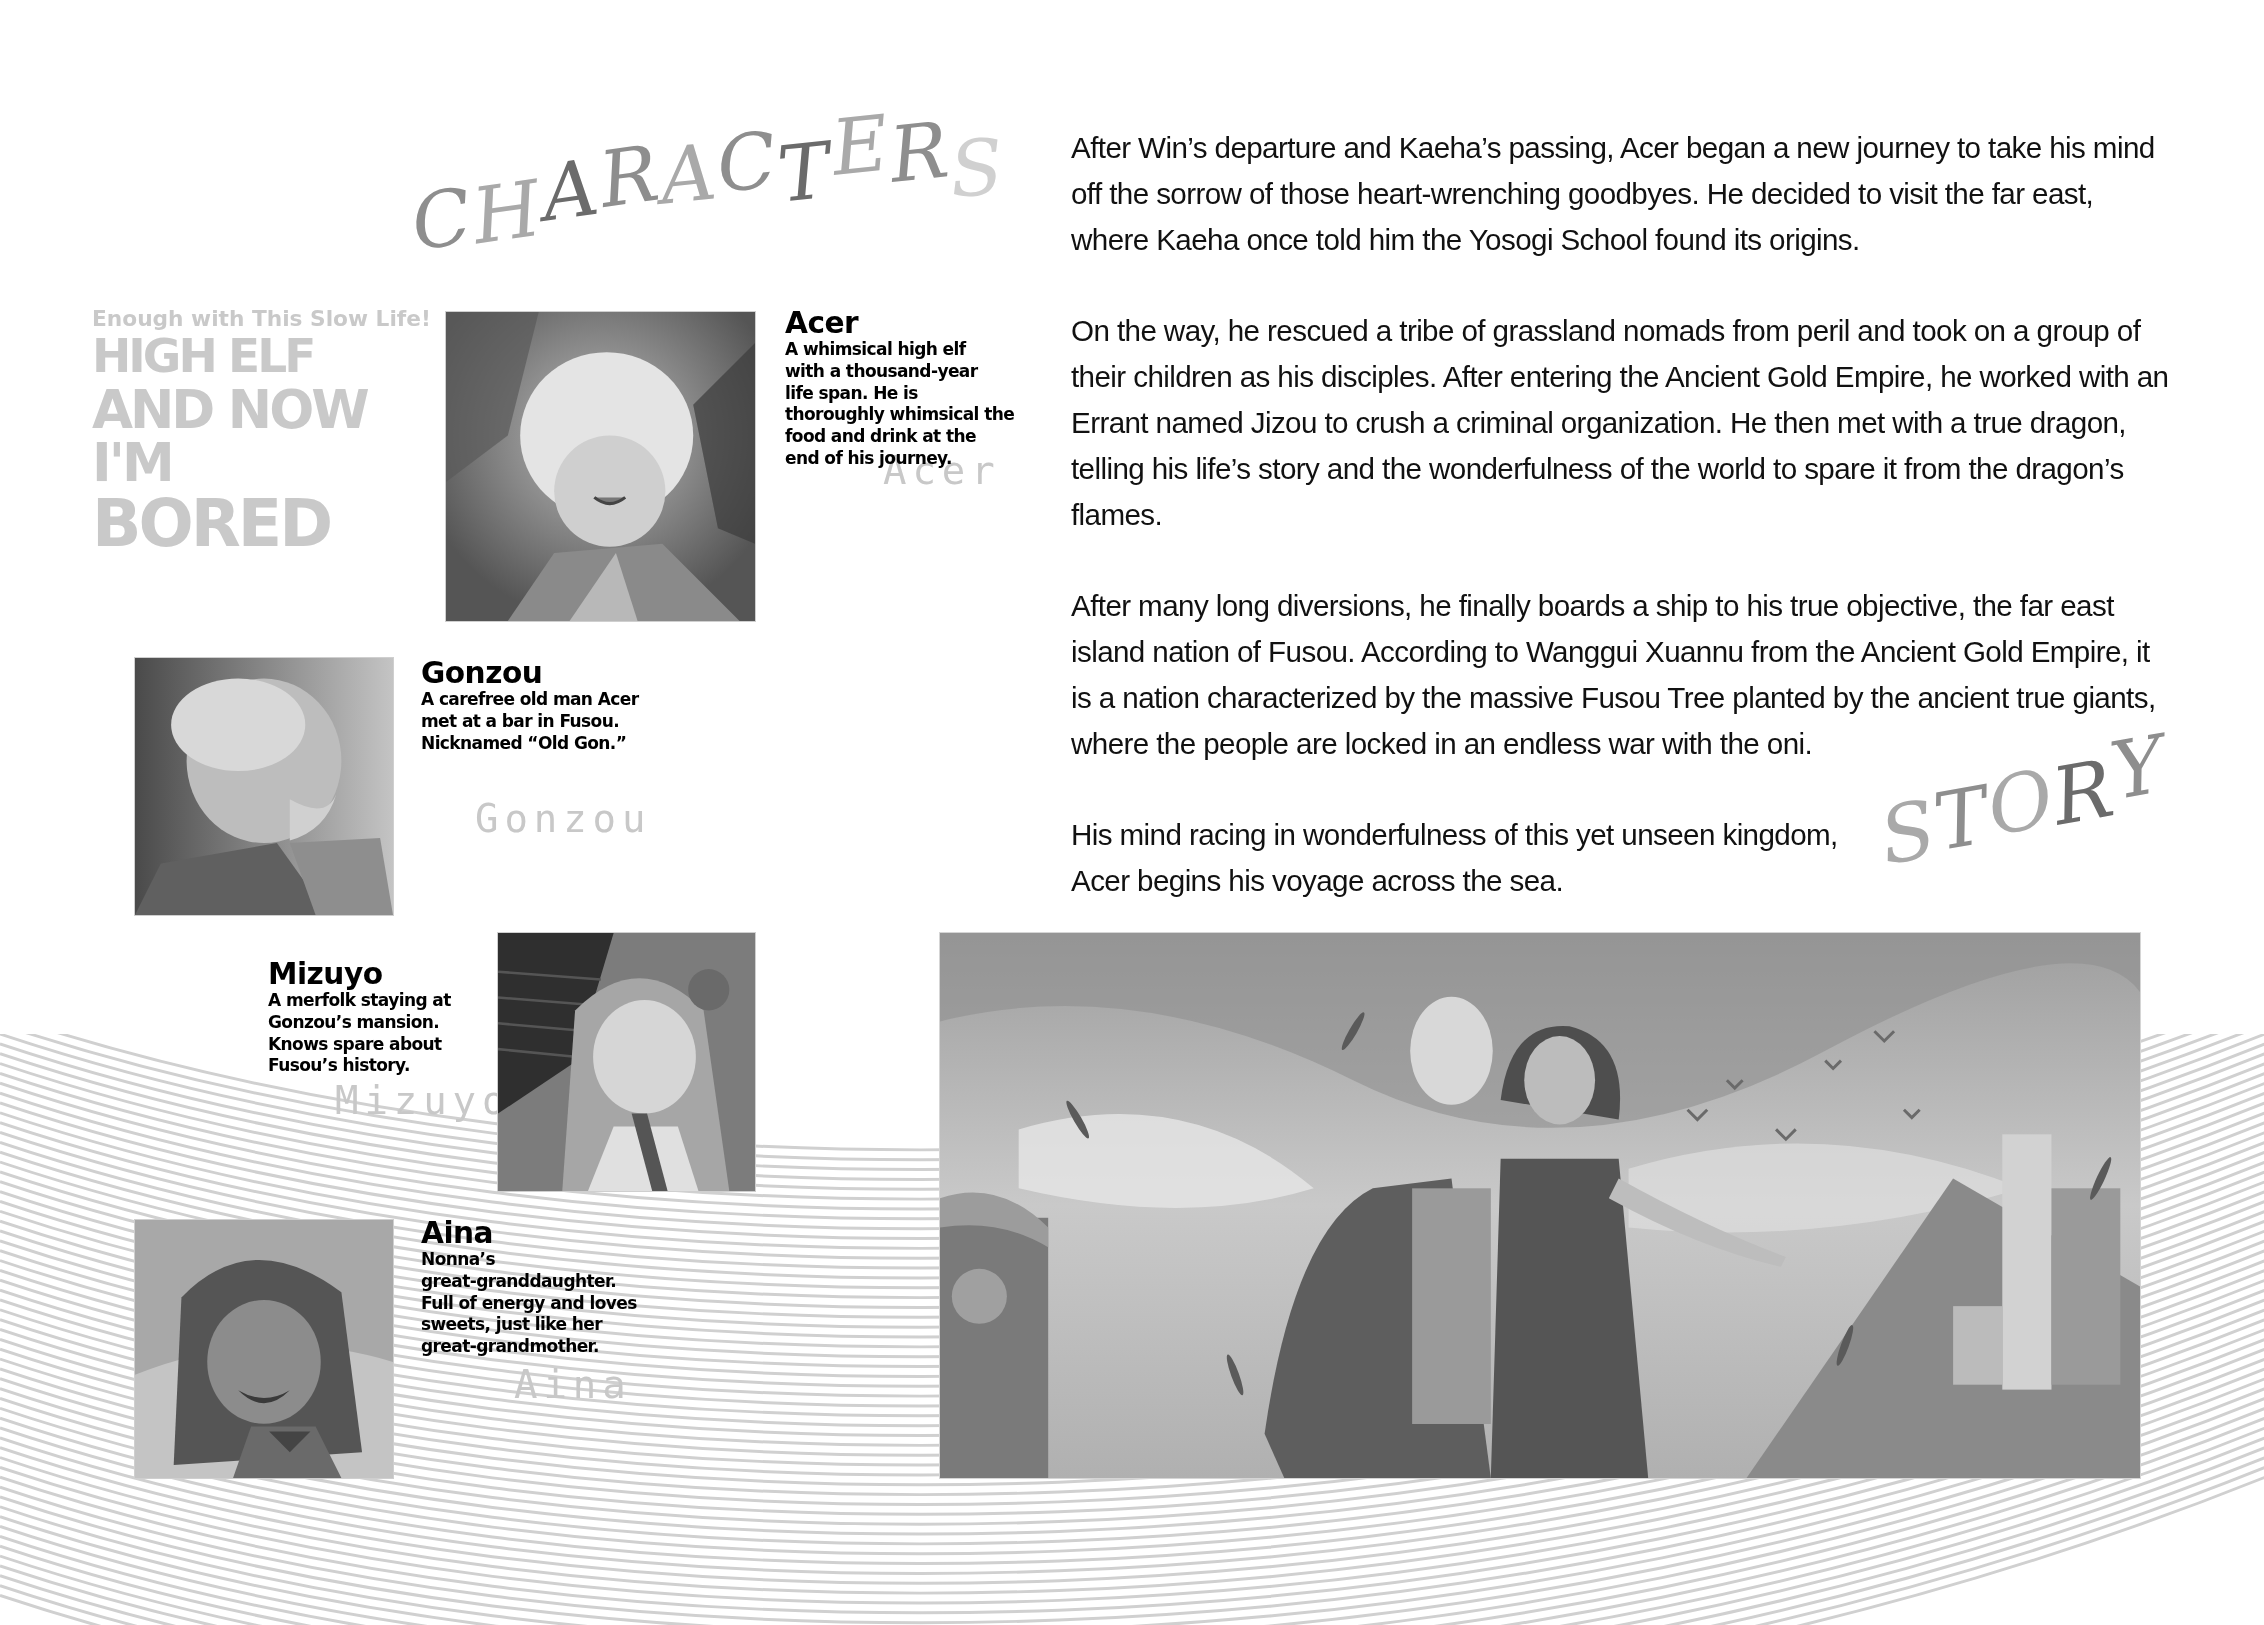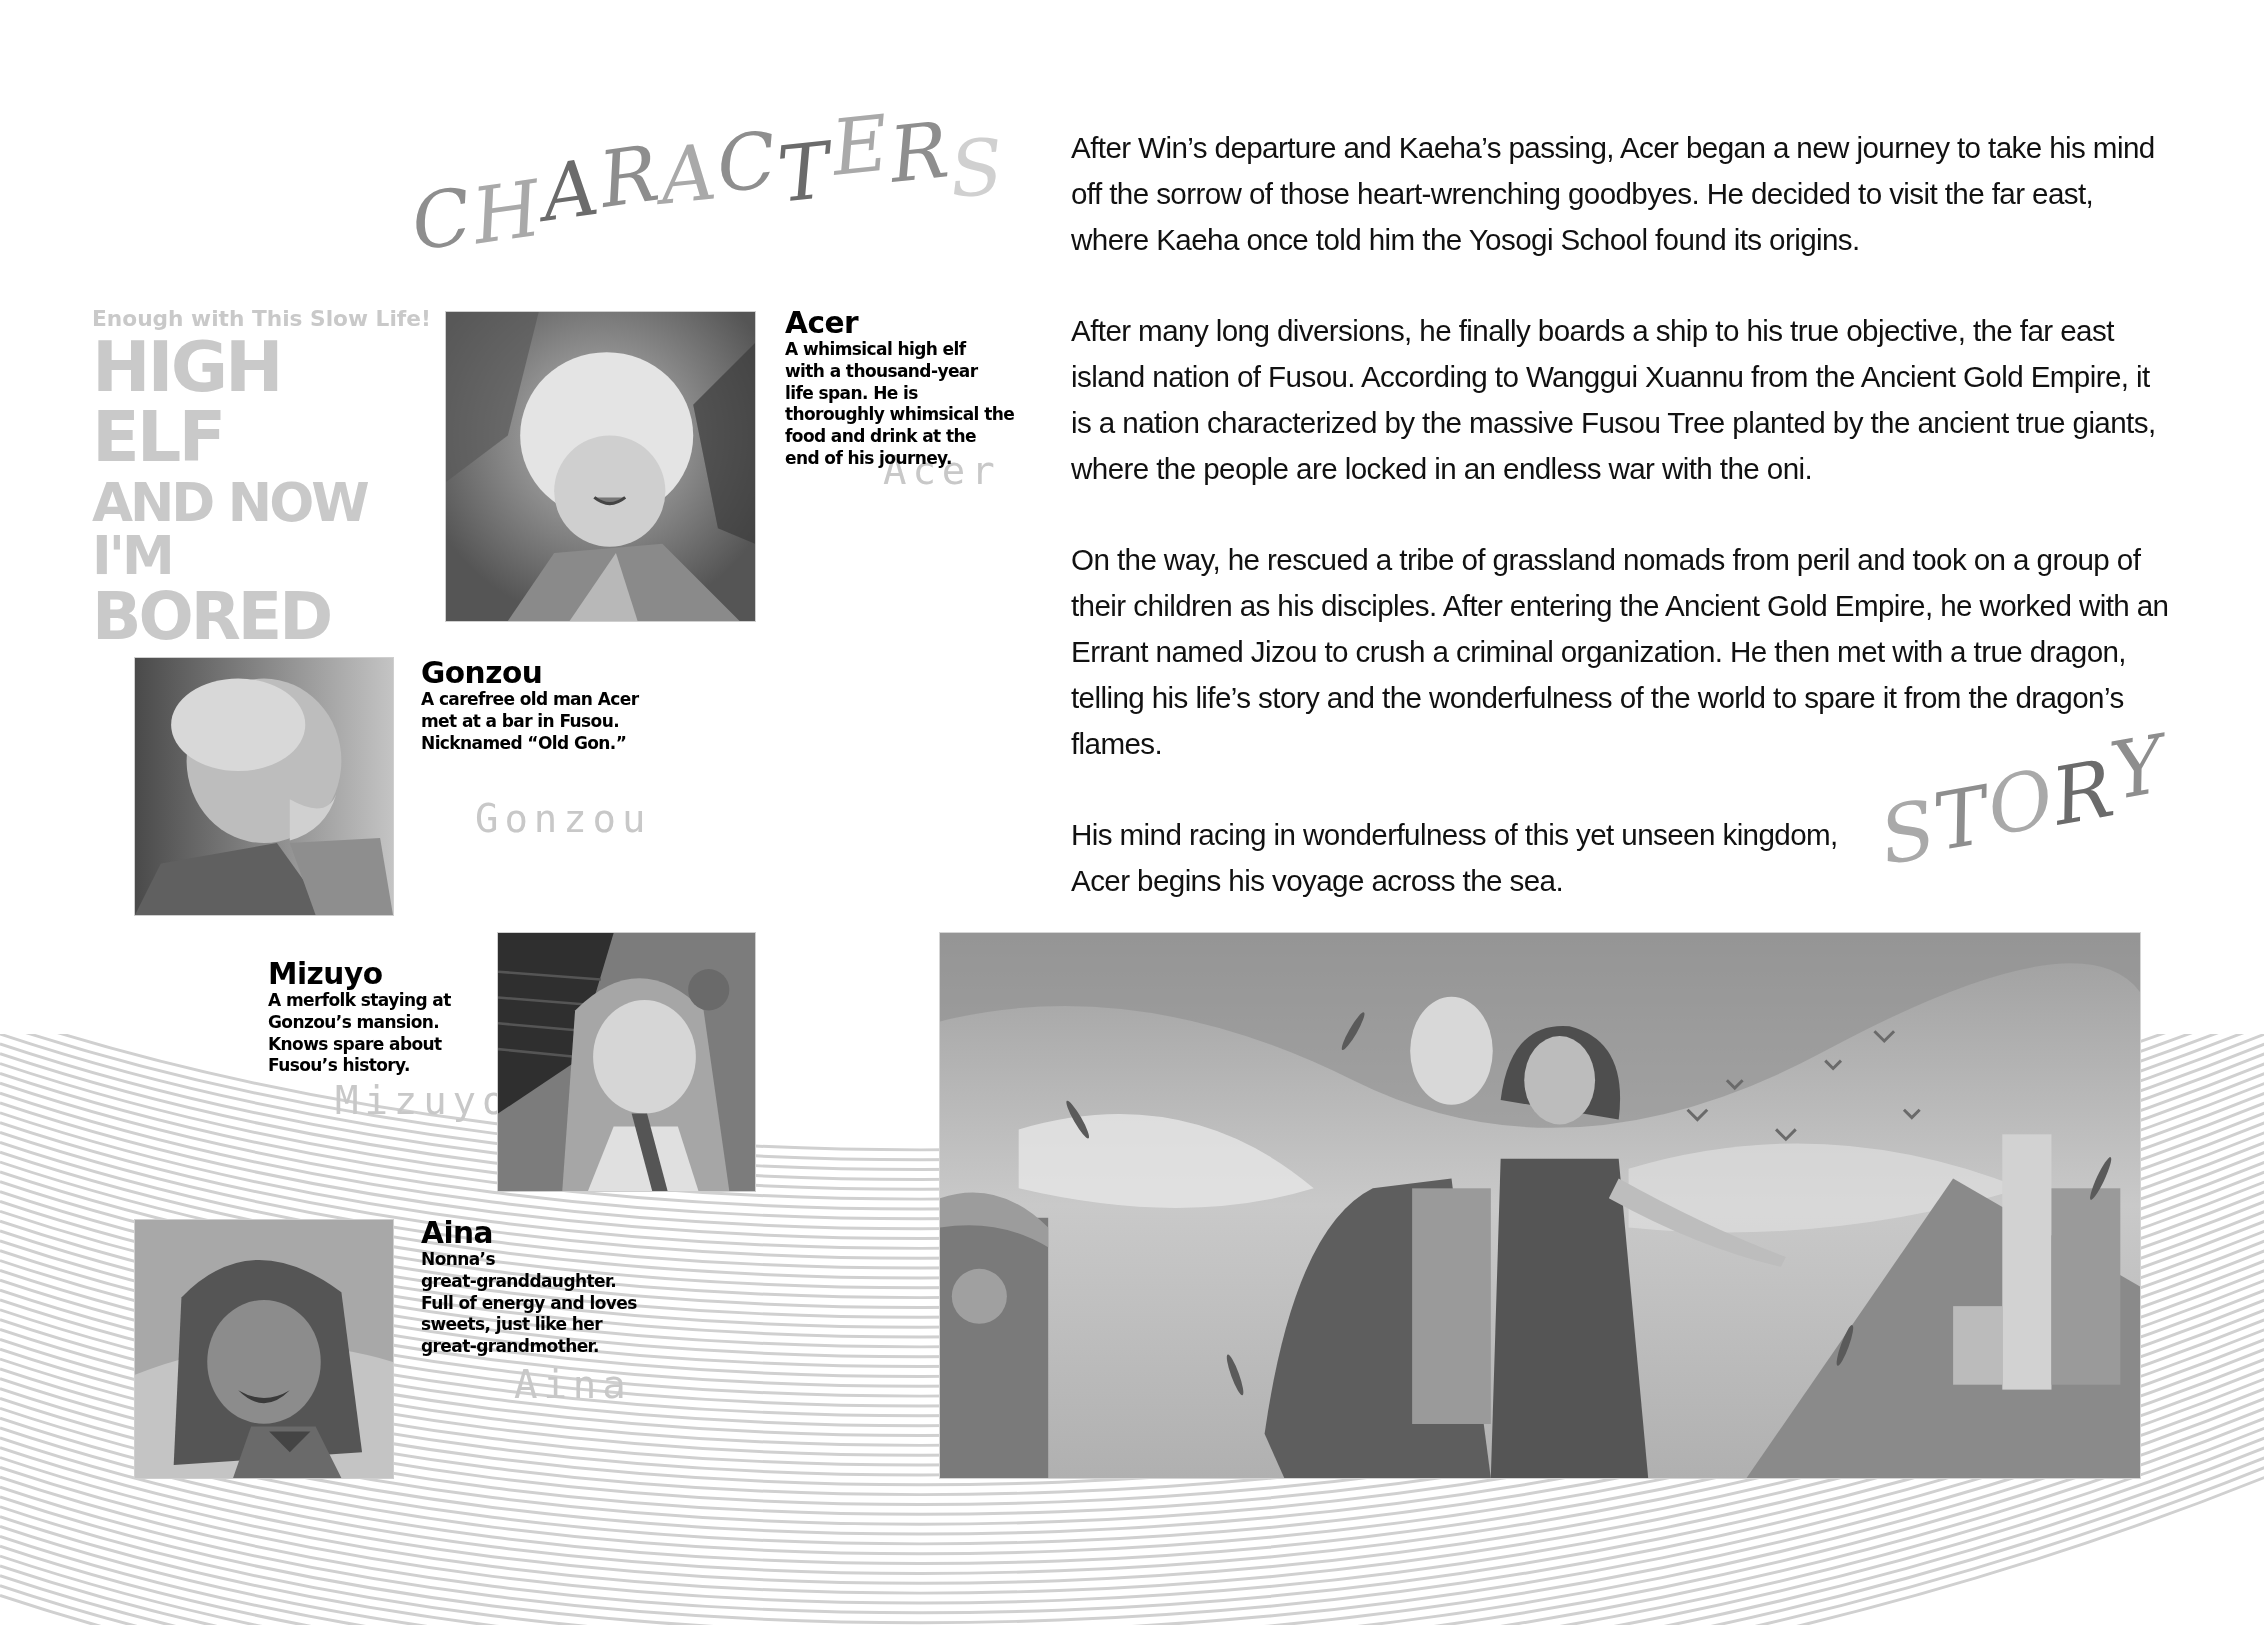--- a/index.html
+++ b/index.html
@@ -15,21 +15,21 @@
   .heading-wavy { position: absolute; z-index: 2; font-family: "DejaVu Serif", serif; font-style: italic; }
   .heading-wavy span { display: inline-block; position: relative; font-weight: normal; }
 
   .characters-heading { left: 412px; top: 138px; font-size: 77px; letter-spacing: 2px; }
   .story-heading { left: 1881px; top: 759px; font-size: 79px; }
 
   
   .series-logo { position: absolute; left: 92px; top: 308px; width: 340px; z-index: 2; color: #c9c9c9; font-family: "DejaVu Sans", sans-serif; font-weight: bold; line-height: 1; }
   .series-logo .l1 { font-size: 21.7px; letter-spacing: 0px; }
   .series-logo .l2 { font-size: 24.6px; letter-spacing: -1px; margin-top: 3px; }
-  .series-logo .l3 { font-size: 70px; letter-spacing: -3px; margin-top: 2px; }
+  .series-logo .l3 { font-size: 47px; letter-spacing: -3px; margin-top: 2px; }
   .series-logo .l4 { font-size: 53px; letter-spacing: -3px; margin-top: 3.9px; }
   .series-logo .l5 { font-size: 65px; letter-spacing: -3px; margin-top: 2px; }
 
   
   .portrait { position: absolute; z-index: 2; overflow: hidden; border: 1px solid #cfcfcf; box-sizing: border-box; }
   .portrait svg { width: 100%; height: 100%; display: block; }
 
   .char-block { position: absolute; z-index: 3; font-family: "DejaVu Sans", sans-serif; color: #000; }
   .char-name { font-weight: bold; font-size: 29.6px; line-height: 1.05; letter-spacing: -0.5px; }
   .char-desc { font-weight: bold; font-size: 17px; line-height: 1.28; letter-spacing: -0.6px; }
@@ -163,22 +163,22 @@
     <div>Nonna’s</div>
     <div>great-granddaughter.</div>
     <div>Full of energy and loves</div>
     <div>sweets, just like her</div>
     <div>great-grandmother.</div>
   </div>
 </div>
 
 <div class="story">
   <p>After Win’s departure and Kaeha’s passing, Acer began a new journey to take his mind off the sorrow of those heart-wrenching goodbyes. He decided to visit the far east, where Kaeha once told him the Yosogi School found its origins.</p>
+  <p>On the way, he rescued a tribe of grassland nomads from peril and took on a group of their children as his disciples. After entering the Ancient Gold Empire, he worked with an Errant named Jizou to crush a criminal organization. He then met with a true dragon, telling his life’s story and the wonderfulness of the world to spare it from the dragon’s flames.</p>
   <p>After many long diversions, he finally boards a ship to his true objective, the far east island nation of Fusou. According to Wanggui Xuannu from the Ancient Gold Empire, it is a nation characterized by the massive Fusou Tree planted by the ancient true giants, where the people are locked in an endless war with the oni.</p>
-  <p>On the way, he rescued a tribe of grassland nomads from peril and took on a group of their children as his disciples. After entering the Ancient Gold Empire, he worked with an Errant named Jizou to crush a criminal organization. He then met with a true dragon, telling his life’s story and the wonderfulness of the world to spare it from the dragon’s flames.</p>
   <p style="white-space:pre-line;">His mind racing in wonderfulness of this yet unseen kingdom,
 Acer begins his voyage across the sea.</p>
 </div>
 
 <div class="heading-wavy story-heading" id="story-heading"><span style="color: rgb(169, 169, 169); top: 27.6px; transform: rotate(-10deg);">S</span><span style="color: rgb(142, 142, 142); top: 13.8px; transform: rotate(-10deg);">T</span><span style="color: rgb(169, 169, 169); top: -2px; transform: rotate(-10deg);">O</span><span style="color: rgb(107, 107, 107); top: -11.8px; transform: rotate(-10deg);">R</span><span style="color: rgb(142, 142, 142); top: -37px; transform: rotate(-10deg);">Y</span></div>
 
 <div class="illustration">
   <svg viewBox="0 0 1220 555" preserveAspectRatio="none">
     <defs>
       <linearGradient id="sky" x1="0" y1="0" x2="0" y2="1">

